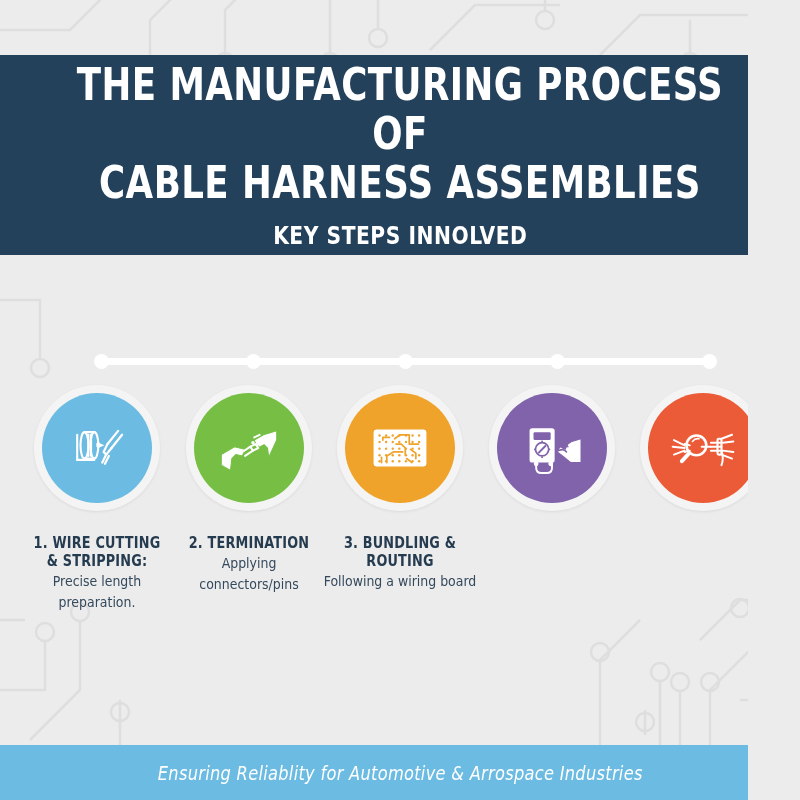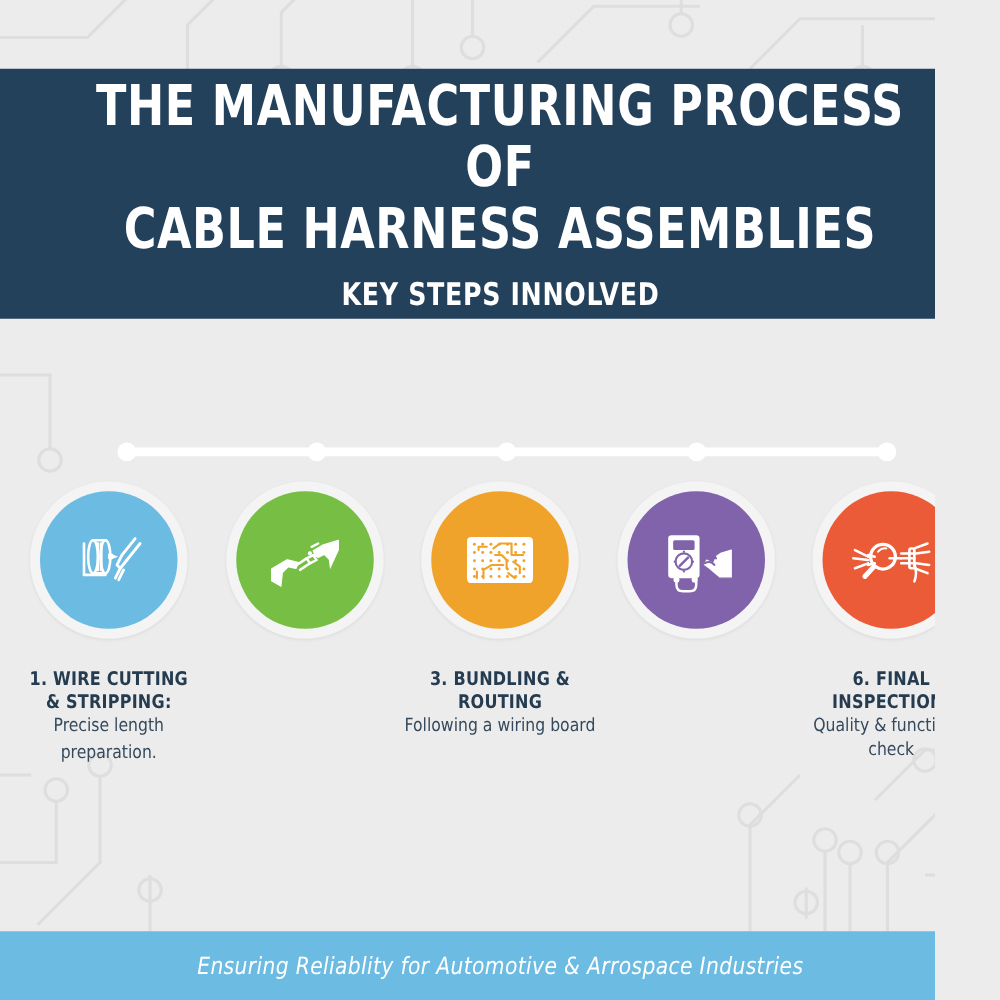--- a/index.html
+++ b/index.html
@@ -99,21 +99,21 @@
 
   
   .steps {
     position: absolute;
     left: 0;
     top: 385px;
     width: 800px;
     z-index: 3;
     display: flex;
     justify-content: space-between;
-    padding: 0 12px;
+    padding: 0 22px;
     box-sizing: border-box;
   }
   .step {
     width: 150px;
     display: flex;
     flex-direction: column;
     align-items: center;
   }
   .step-circle-wrap {
     width: 126px;
@@ -313,20 +313,25 @@
               <path d="M52 48 L60 44 L64 50 L56 54 Z"></path>
               <path d="M62 40 L70 36"></path>
               <path d="M66 46 L74 42"></path>
               <path d="M58 34 L66 30"></path>
             </g>
             <g fill="#ffffff">
               <circle cx="56" cy="42" r="2.6"></circle>
             </g>
           </svg>
         </div>
+      </div>
+      <div class="step-text">
+        <div class="step-title">2. TERMINATION</div>
+        <div class="step-desc">Applying</div>
+        <div class="step-desc">connectors/pins</div>
       </div>
     </div>
 
     <div class="step">
       <div class="step-circle-wrap">
         <div class="step-circle" style="background:#f0a32b;">
           <svg class="step-icon" viewBox="0 0 100 100" xmlns="http://www.w3.org/2000/svg">
             <rect x="10" y="22" width="80" height="56" rx="5" fill="#ffffff"></rect>
             <g fill="#f0a32b">
               <circle cx="19" cy="31" r="1.8"></circle>
@@ -433,25 +438,20 @@
               <rect x="72" y="36" width="6" height="24" rx="2"></rect>
             </g>
             <g fill="none" stroke="#ffffff" stroke-width="4">
               <circle cx="40" cy="46" r="15"></circle>
               <path d="M29 58 L18 70" stroke-width="6" stroke-linecap="round"></path>
             </g>
             <path d="M34 40 Q38 35 44 36" fill="none" stroke="#ffffff" stroke-width="2.4" stroke-linecap="round"></path>
           </svg>
         </div>
       </div>
-      <div class="step-text">
-        <div class="step-title">6. FINAL</div>
-        <div class="step-title">INSPECTION:</div>
-        <div class="step-desc">Quality &amp; functional check</div>
-      </div>
     </div>
 
   </div>
 
   <div class="footer-band">
     <div class="footer-text">Ensuring Reliablity for Automotive &amp; Arrospace Industries</div>
   </div>
 
 </div>
 

